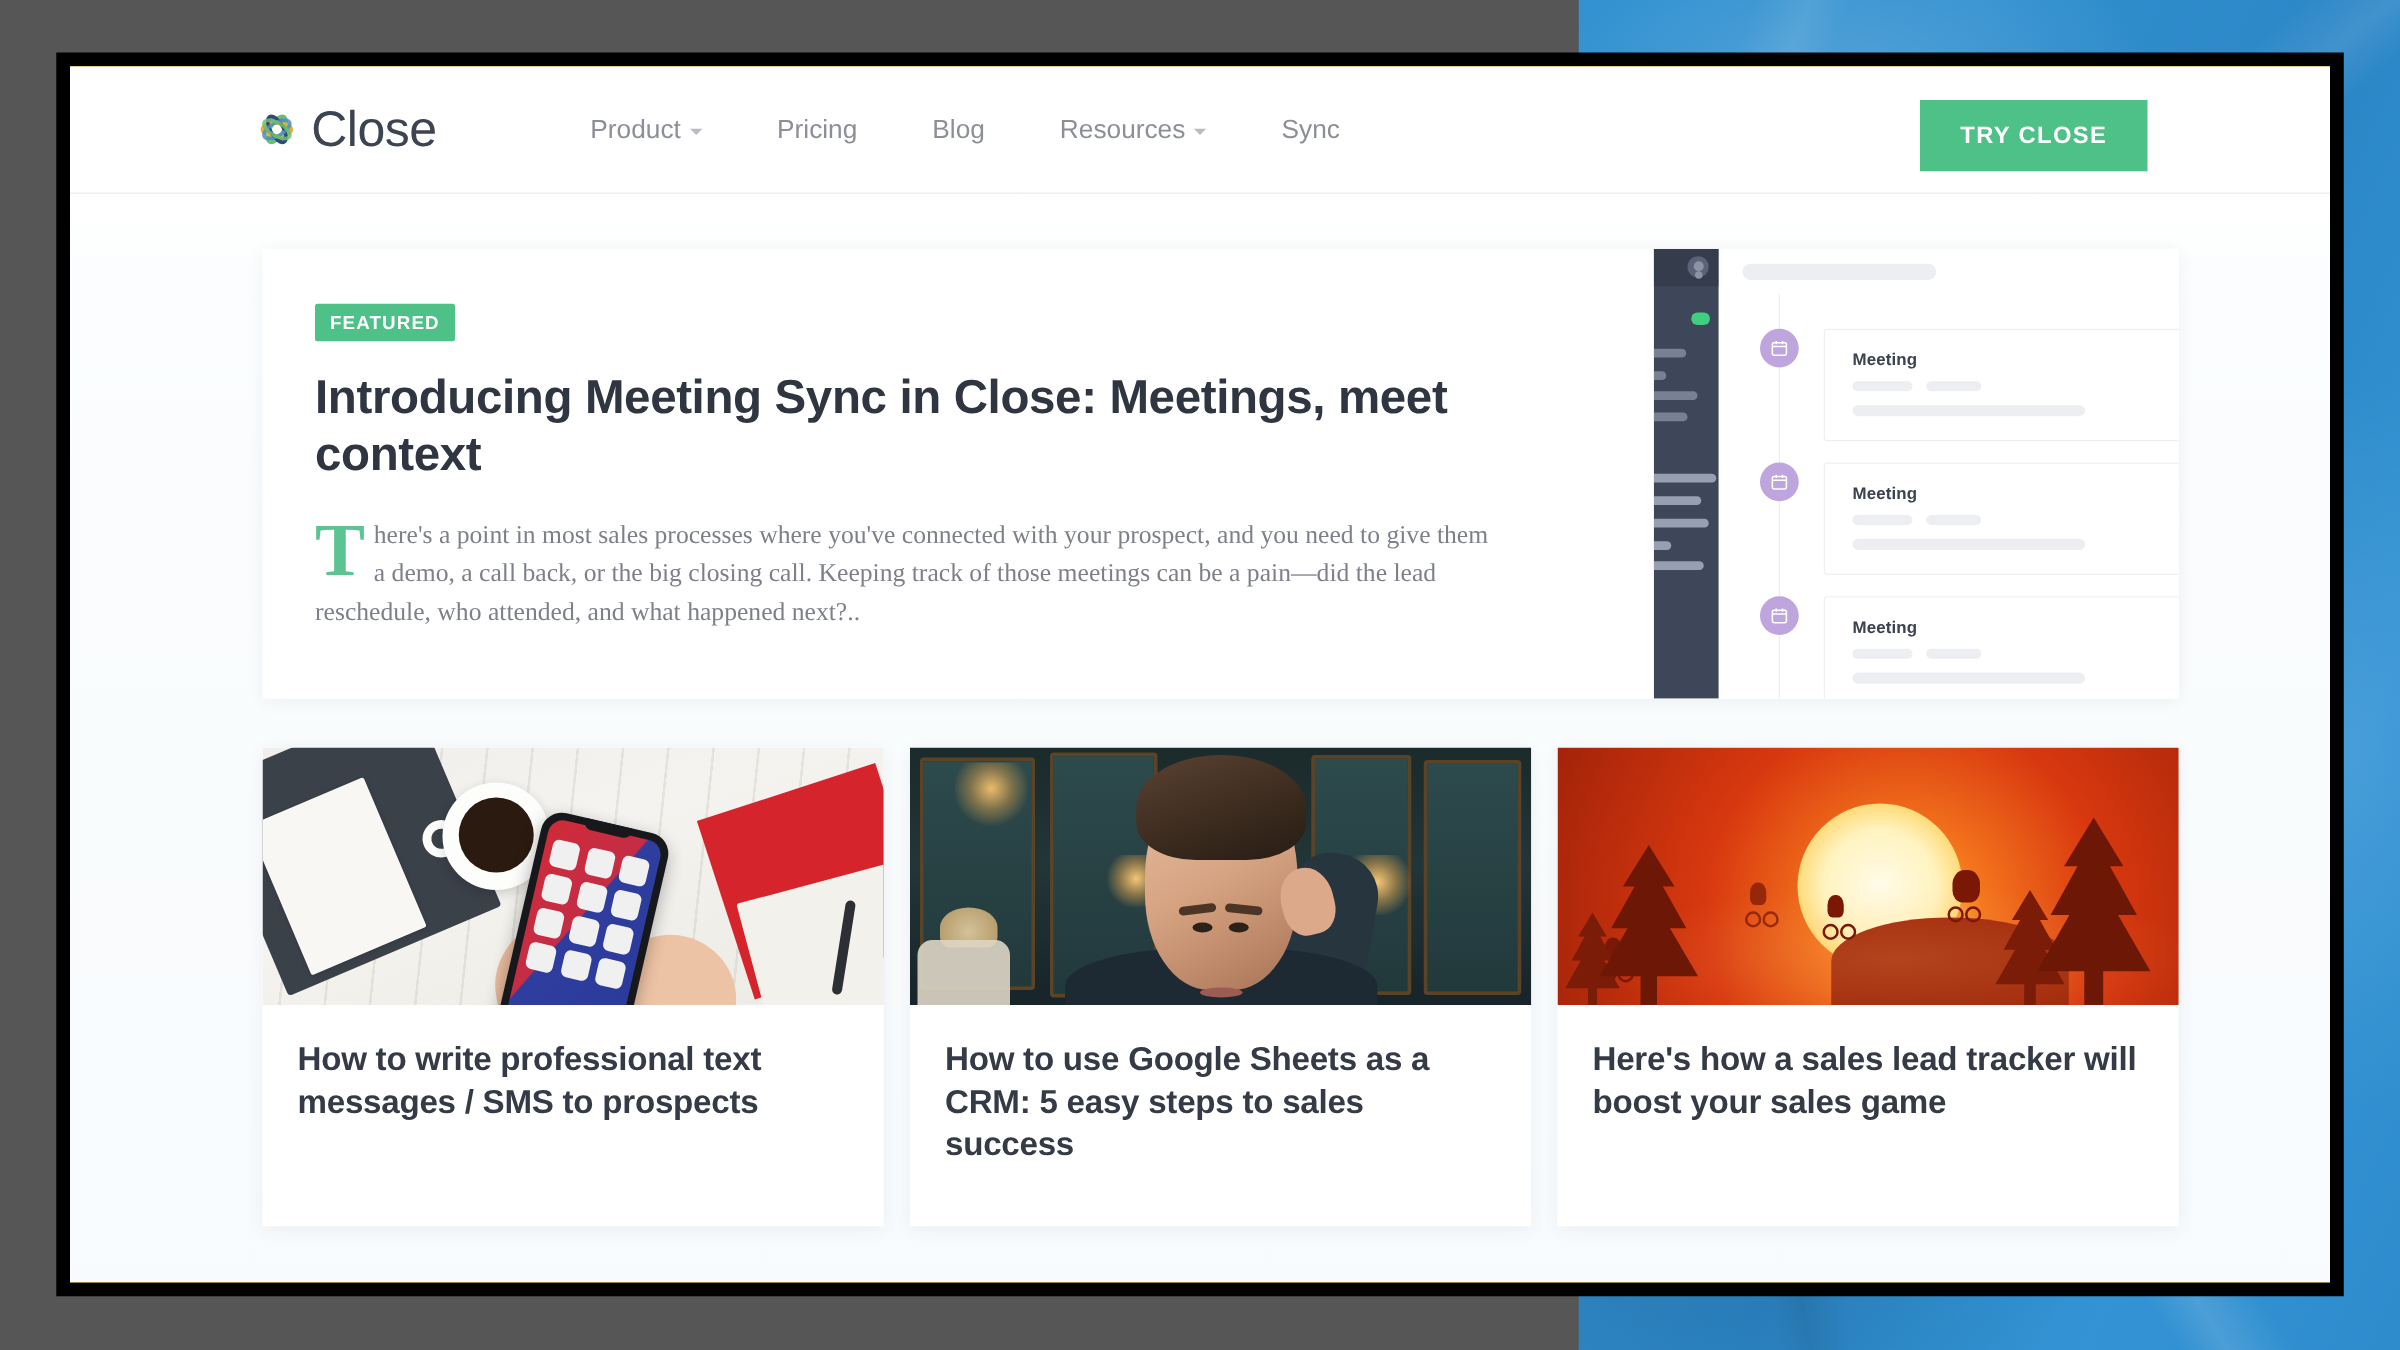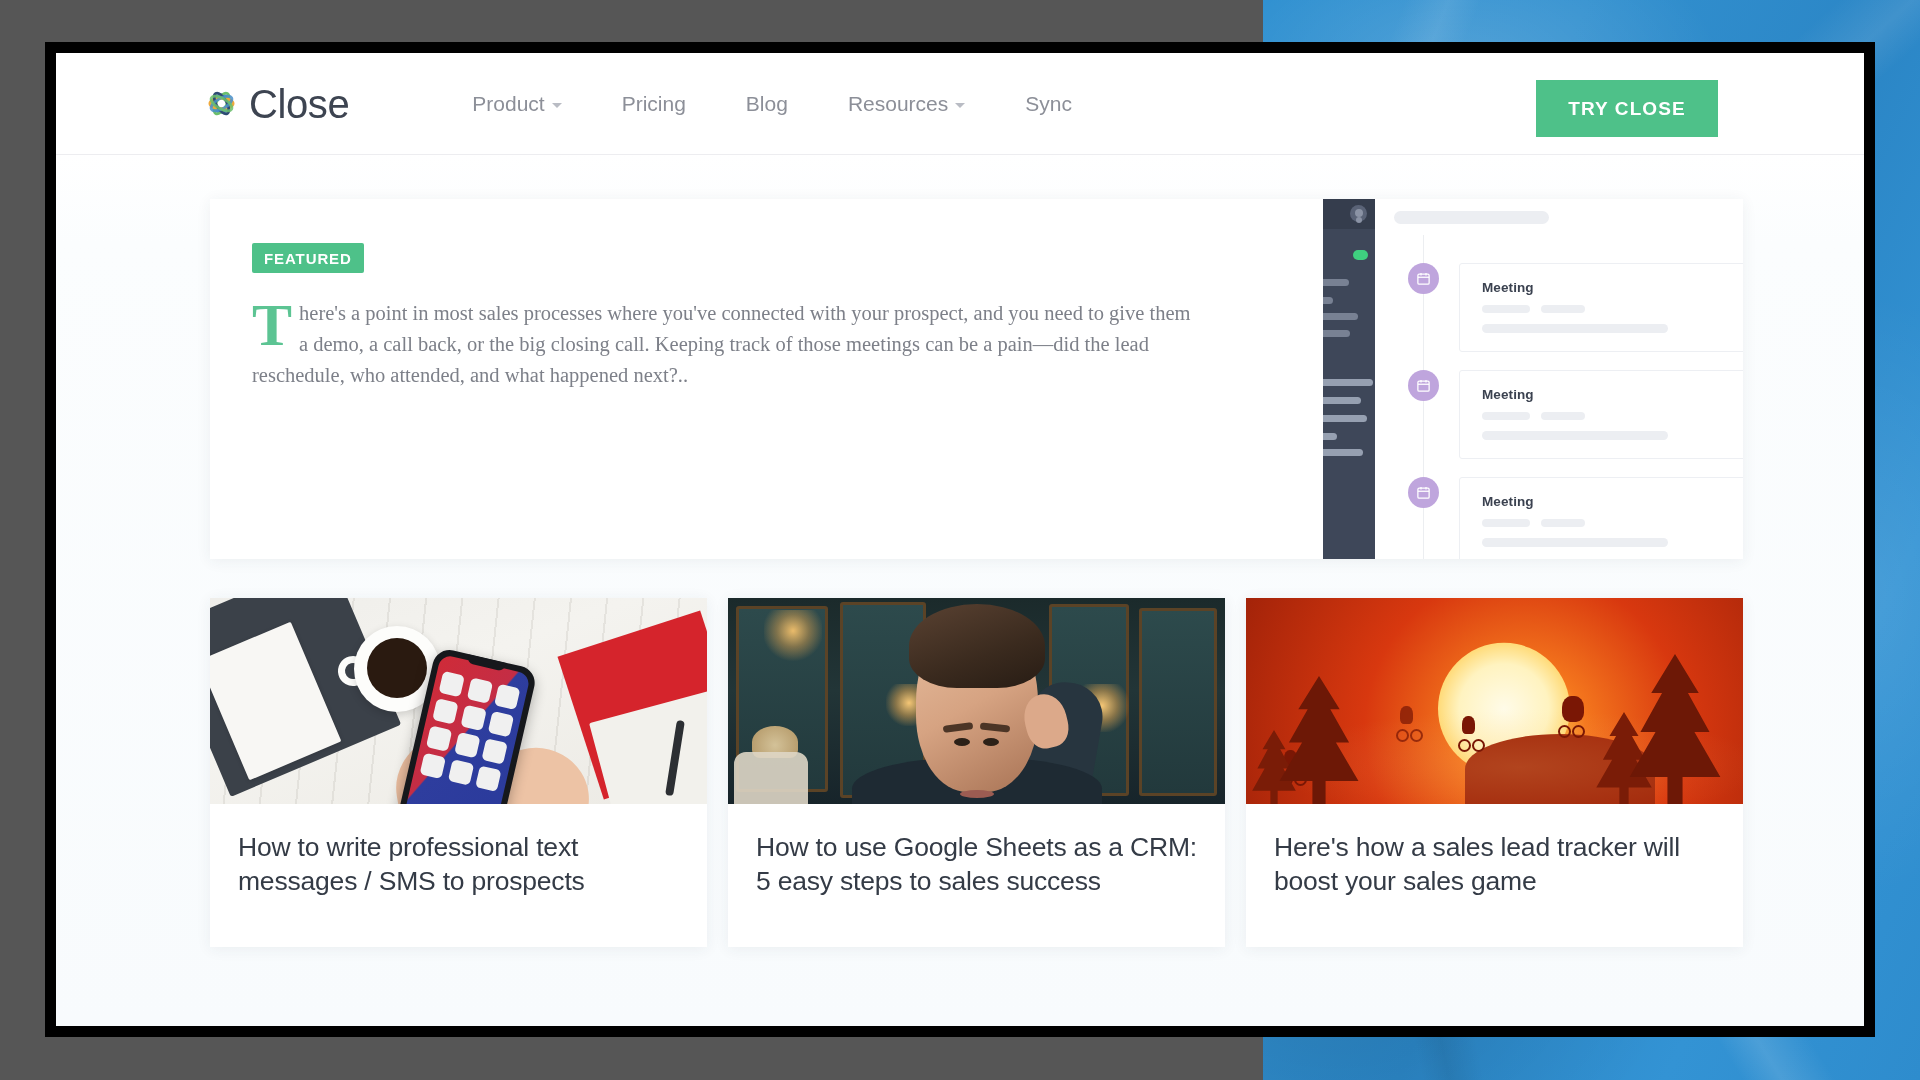--- a/index.html
+++ b/index.html
@@ -324,21 +324,21 @@
     position: relative;
     width: 100%;
     height: 206px;
     overflow: hidden;
     background: #ddd;
   }
   .article-card-title {
     padding: 27px 28px 48px 28px;
     font-size: 26.5px;
     line-height: 1.28;
-    font-weight: normal;
+    font-weight: bold;
     color: #343b46;
     letter-spacing: -0.2px;
   }
 
   
   .thumb-desk {
     background: linear-gradient(160deg, #efeeea 0%, #f4f3ef 40%, #eceae4 100%);
   }
   .thumb-desk .wood-lines {
     position: absolute; inset: 0;
@@ -659,20 +659,21 @@
 
         <button id="try-close-button">TRY CLOSE</button>
       </div>
 
       <div id="page-body">
 
         <article id="featured-card">
 
           <div id="featured-text">
             <span id="featured-badge">FEATURED</span>
+            <h1 id="featured-title">Introducing Meeting Sync in Close: Meetings, meet context</h1>
             <p id="featured-excerpt">
               <span class="dropcap">T</span><span>here's a point in most sales processes where you've connected with your prospect, and you need to give them a demo, a call back, or the big closing call. Keeping track of those meetings can be a pain—did the lead reschedule, who attended, and what happened next?..</span>
             </p>
           </div>
 
           <div id="app-mockup">
 
             <div id="mockup-sidebar">
               <div id="mockup-sidebar-top"></div>
               <div id="mockup-avatar"></div>

